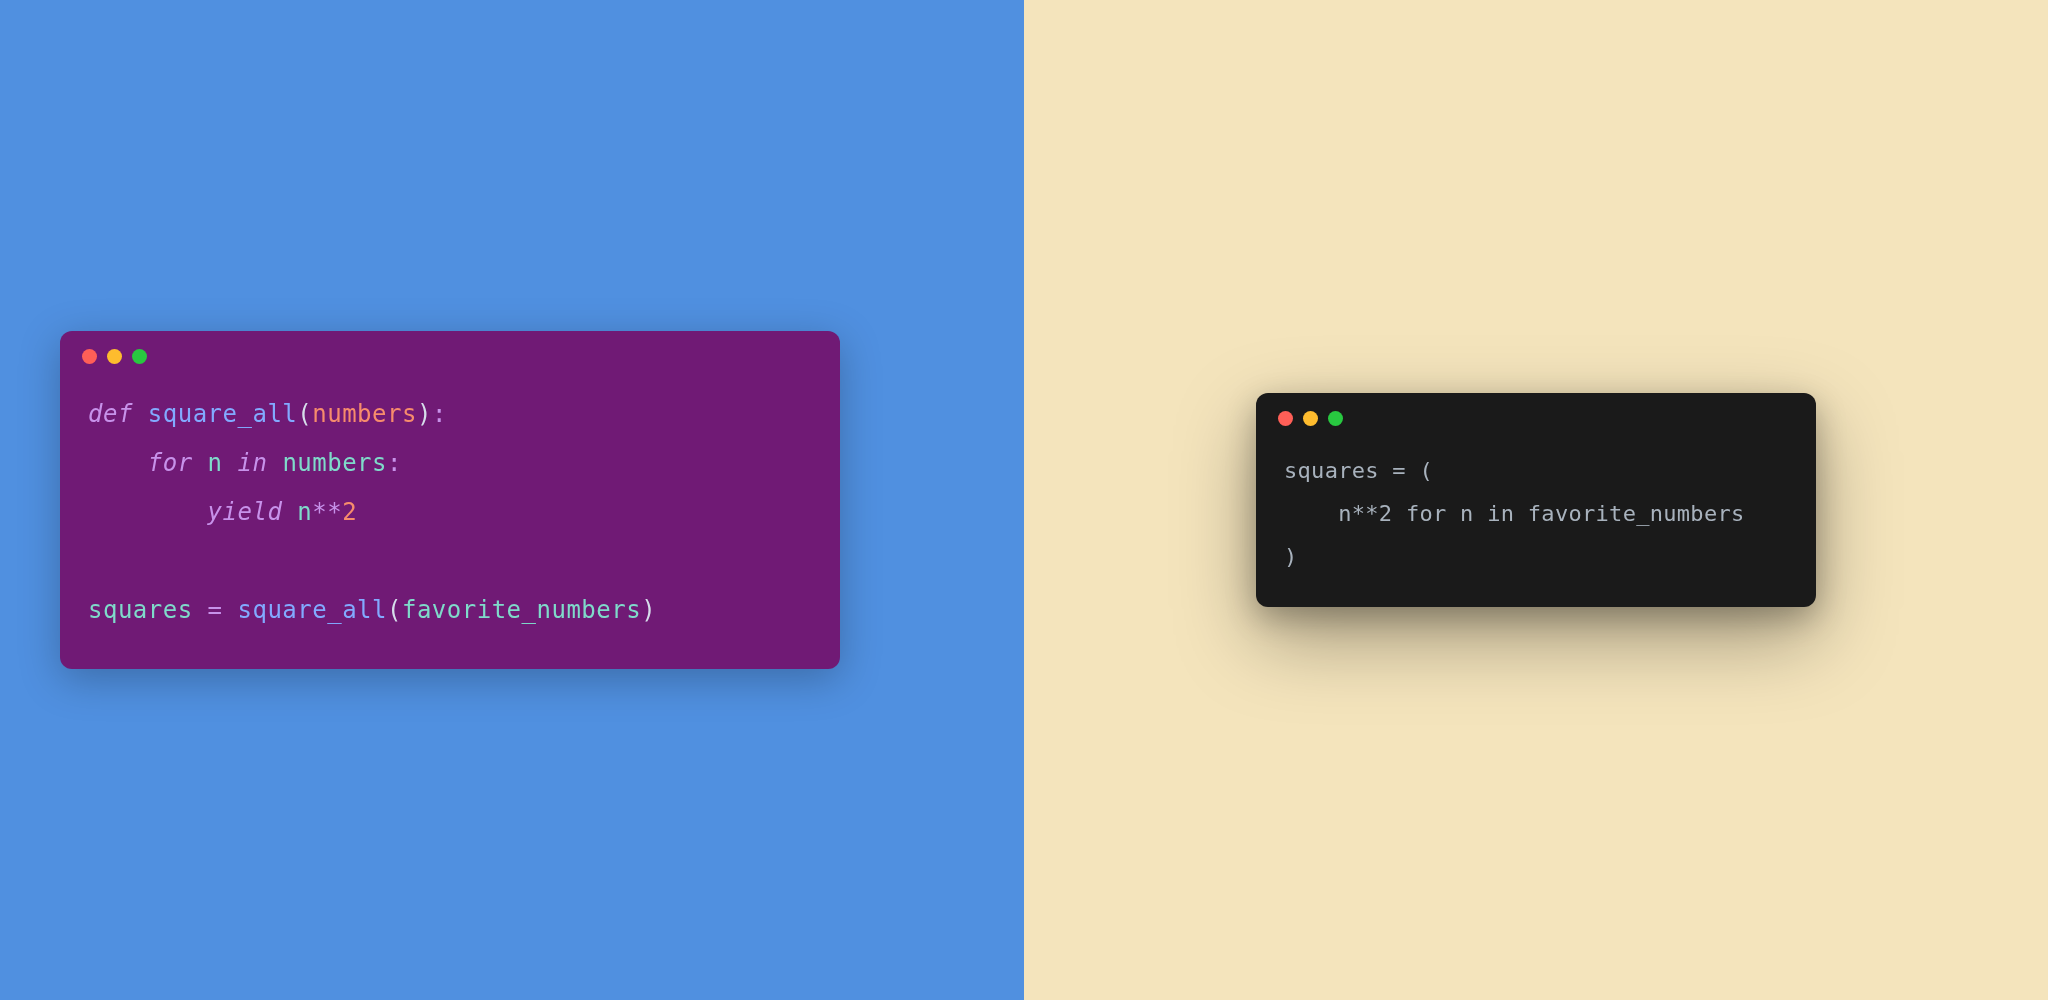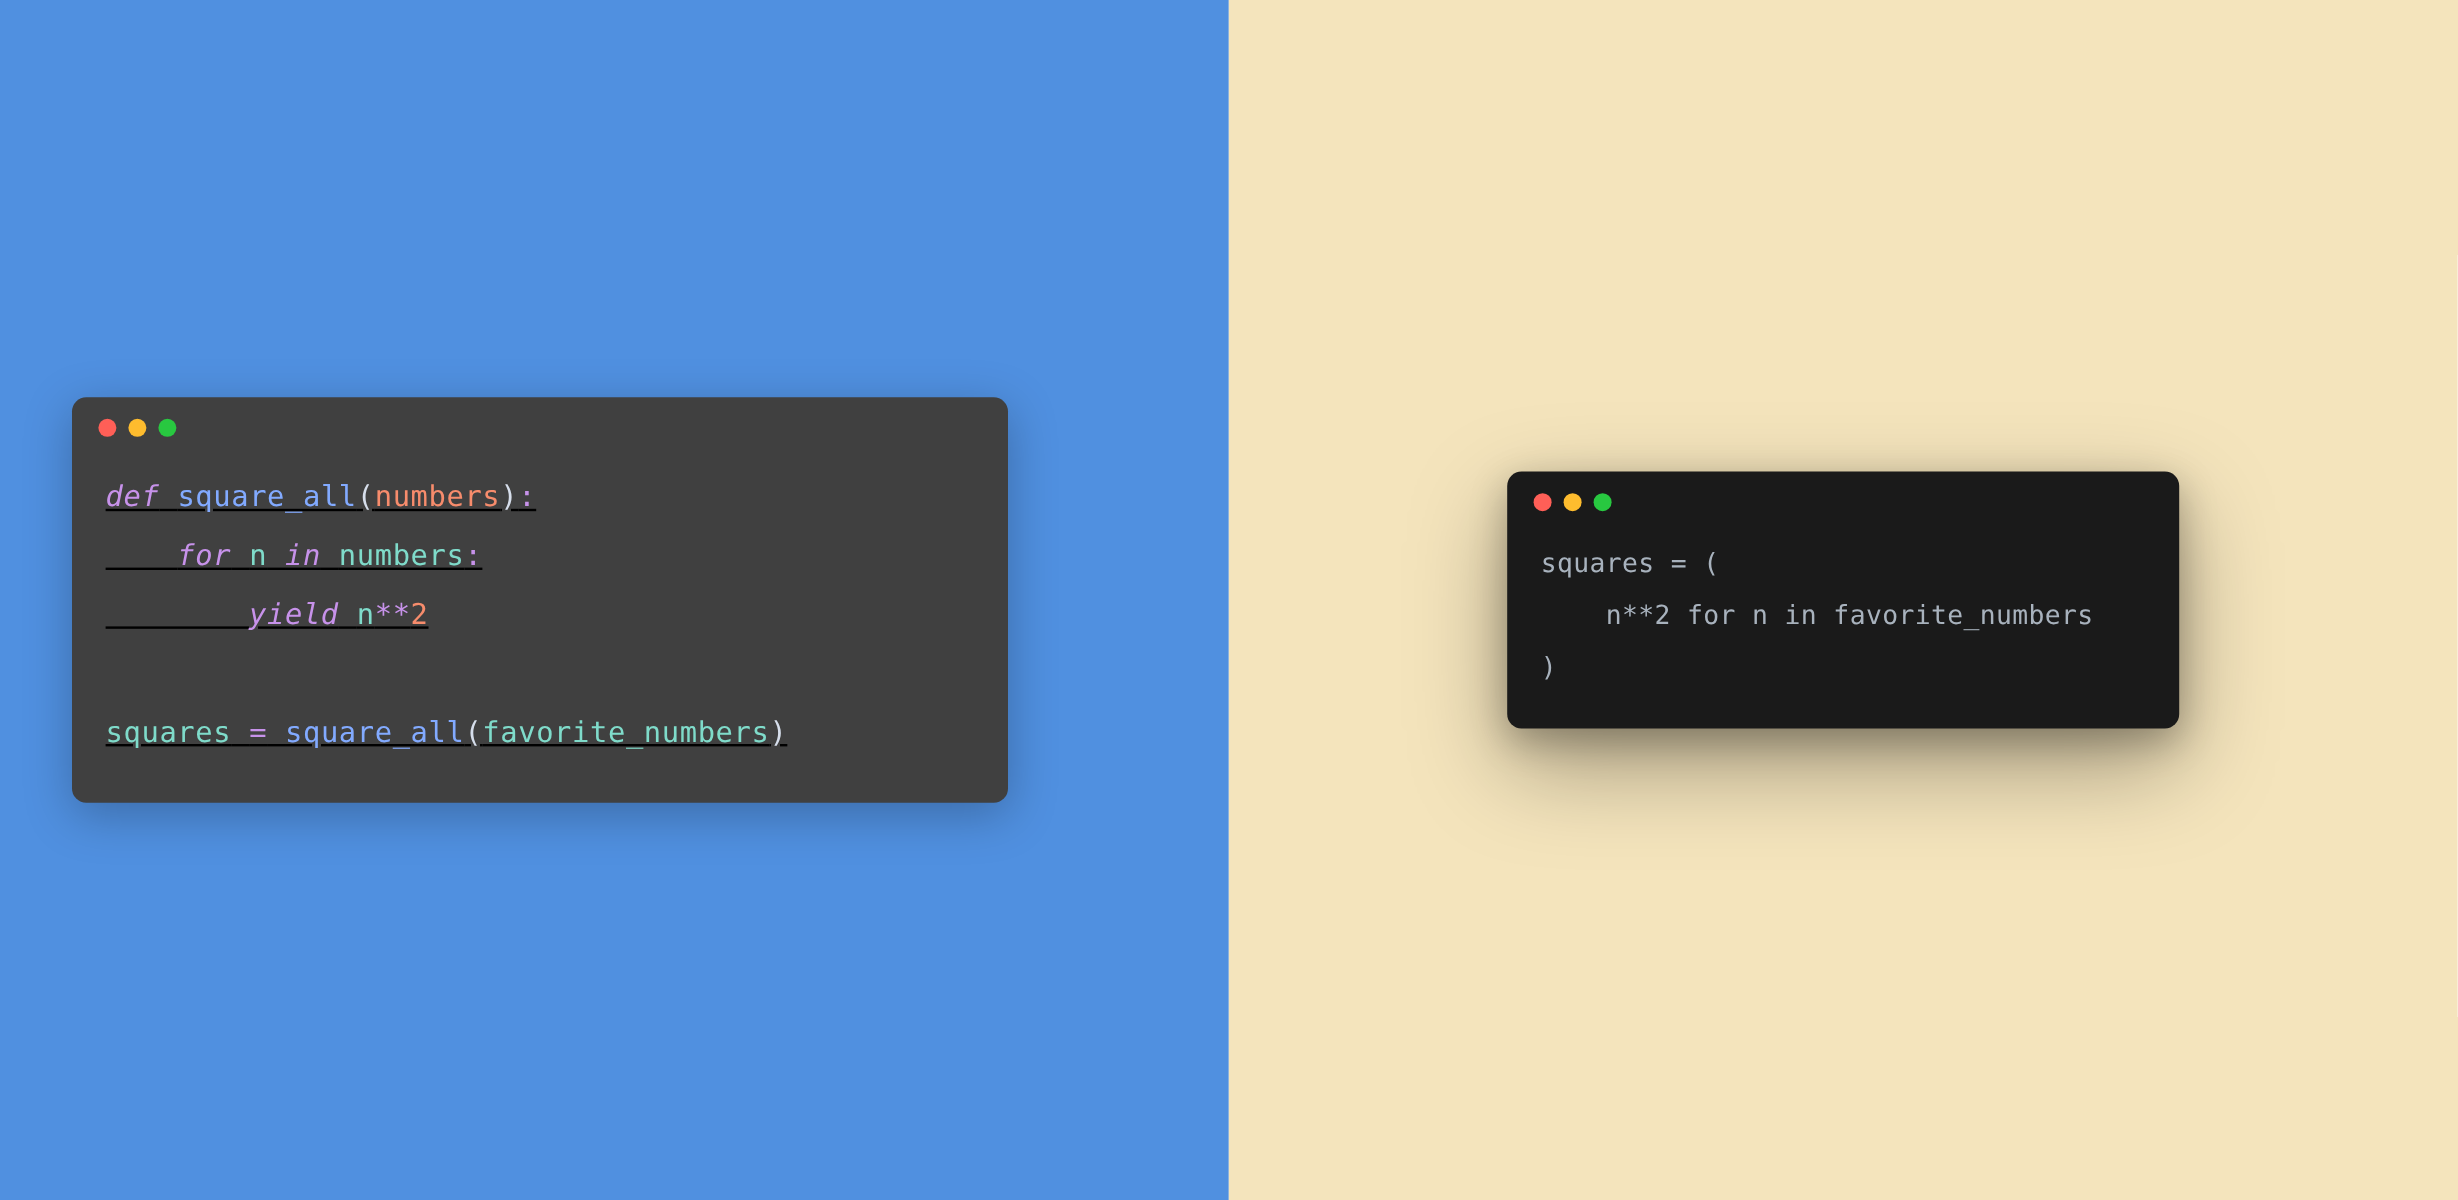--- a/index.html
+++ b/index.html
@@ -32,24 +32,23 @@
     .panel-right {
       background: #f4e4bc;
       width: 1024px;
     }
     .code-window {
       border-radius: 12px;
       overflow: hidden;
       font-family: "SF Mono", "Menlo", "Monaco", "Consolas", monospace;
     }
     .code-window-left {
-      background: #404040;
+      background: #701a75;
       width: 780px;
       box-shadow: 0 10px 40px rgba(0,0,0,0.25);
-      text-decoration: underline;
     }
     .code-window-right {
       background: #1a1a1a;
       width: 560px;
       box-shadow: 0 30px 80px rgba(0,0,0,0.35), 0 10px 30px rgba(0,0,0,0.25);
     }
     .titlebar {
       display: flex;
       align-items: center;
       gap: 10px;

